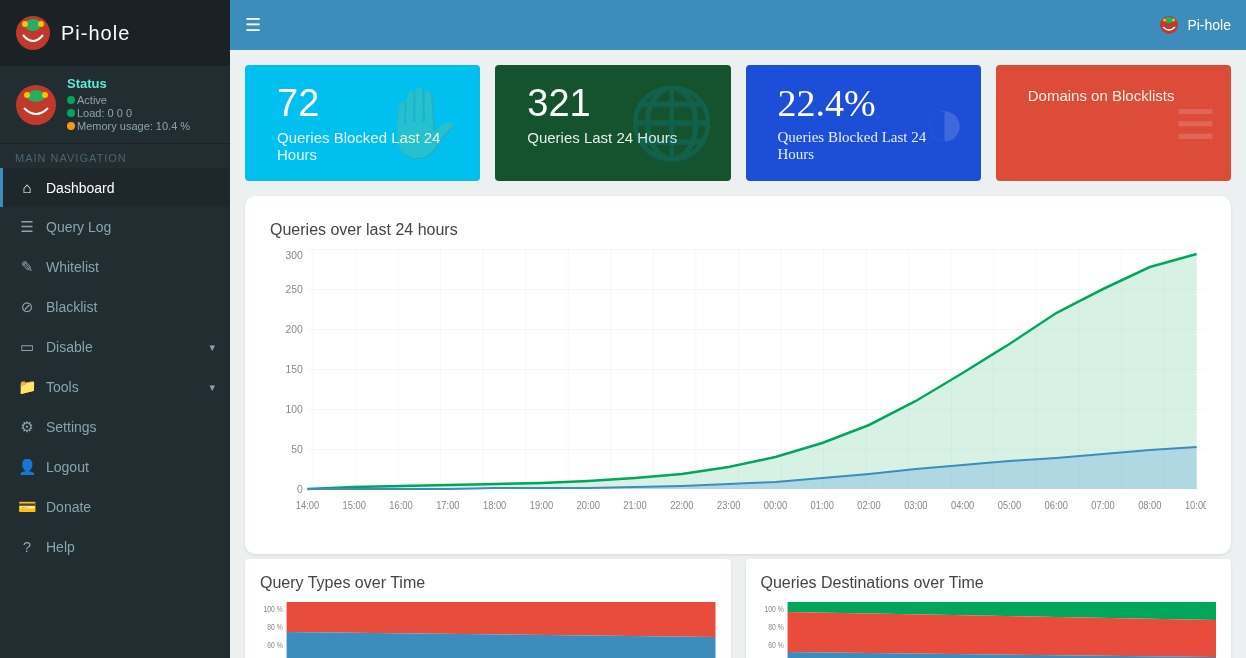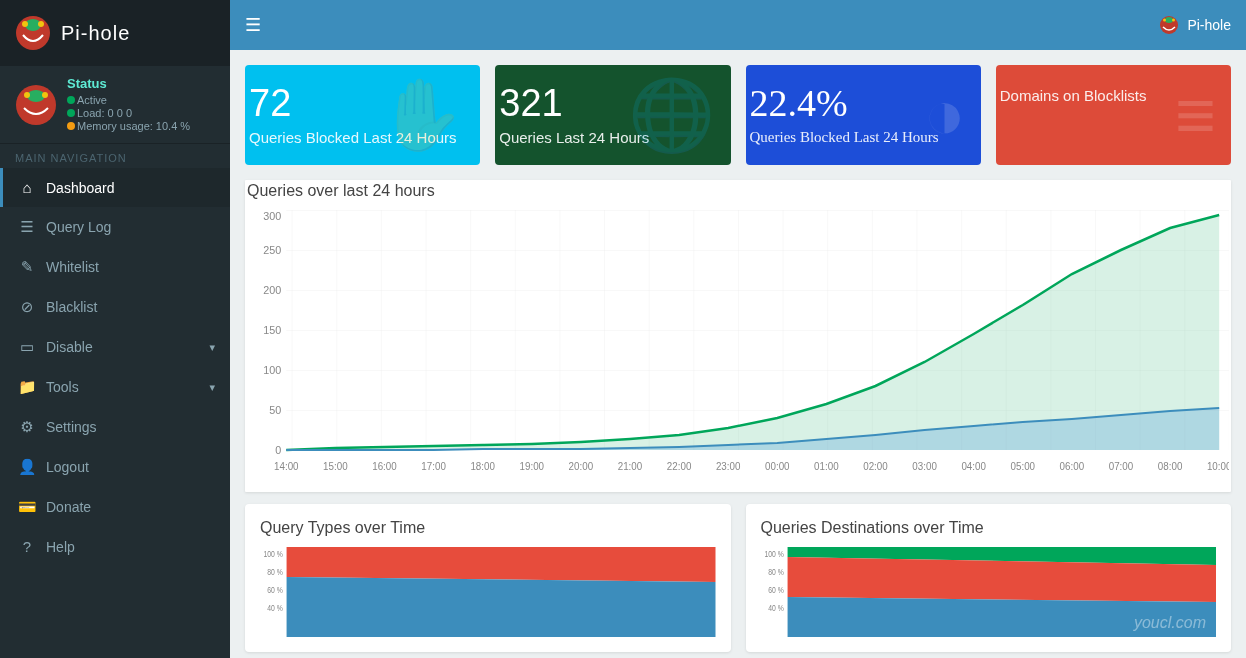--- a/index.html
+++ b/index.html
@@ -101,21 +101,21 @@
 
     
     .stats-row {
       display: flex;
       gap: 15px;
       margin-bottom: 15px;
     }
     .stat-card {
       flex: 1;
       border-radius: 4px;
-      padding: 18px 4px;
+      padding: 18px 32px;
       color: #fff;
       position: relative;
       overflow: hidden;
       min-height: 100px;
     }
     .stat-card.cyan { background: #00c0ef; }
     .stat-card.green { background: #14532d; }
     .stat-card.orange { background: #1d4ed8; font-family: Liberation Serif, serif; }
     .stat-card.red { background: #dd4b39; }
     .stat-number { font-size: 38px; font-weight: 300; line-height: 1.1; }
@@ -124,23 +124,23 @@
       position: absolute; right: 15px; top: 50%;
       transform: translateY(-50%);
       font-size: 70px;
       opacity: 0.15;
       line-height: 1;
     }
 
     
     .chart-box {
       background: #fff;
-      border-radius: 1px;
-      padding: 2px;
-      margin-bottom: 12px;
+      border-radius: 10px;
+      padding: 25px;
+      margin-bottom: 5px;
       box-shadow: 0 1px 3px rgba(0,0,0,0.1);
     }
     .chart-title {
       font-size: 16px;
       color: #444;
       margin-bottom: 10px;
       font-weight: 400;
     }
     .chart-container {
       position: relative;

